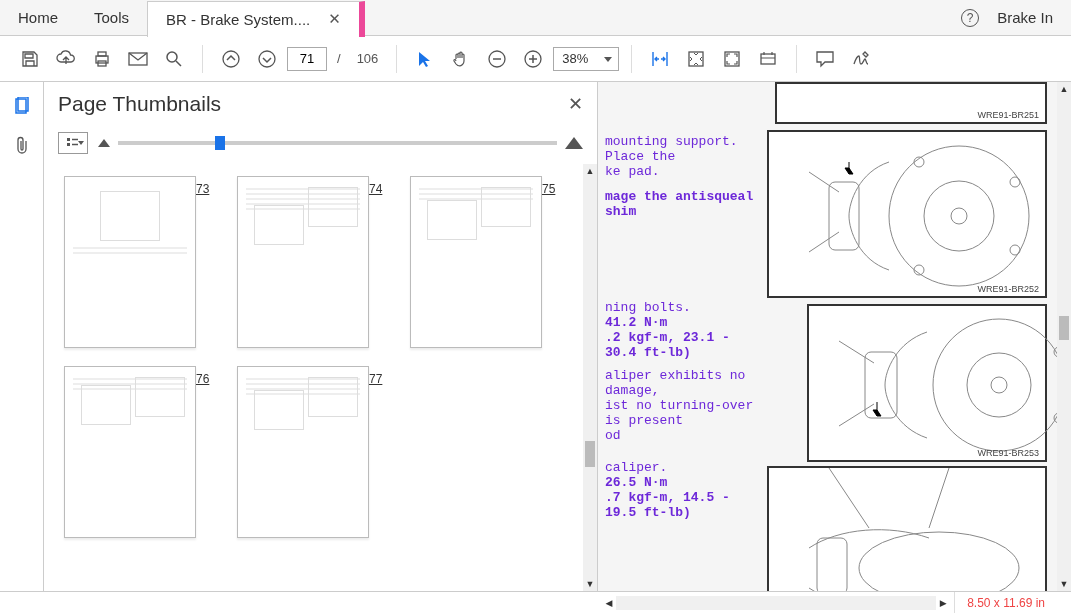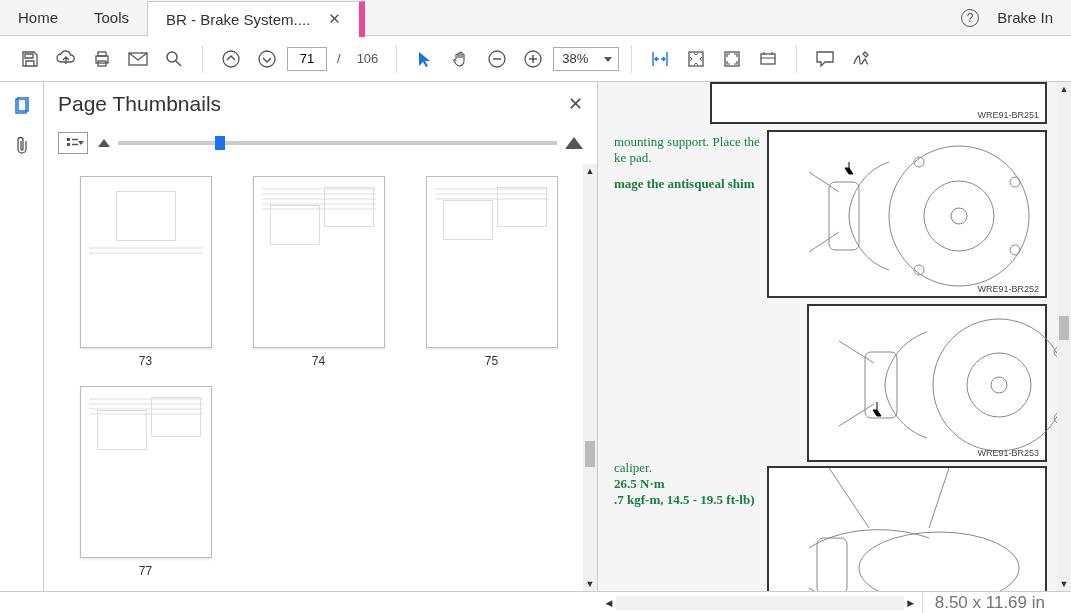--- a/index.html
+++ b/index.html
@@ -41,48 +41,48 @@
 .mountain.small { border-left: 6px solid transparent; border-right: 6px solid transparent; border-bottom: 8px solid #555; }
 .mountain.big { border-left: 9px solid transparent; border-right: 9px solid transparent; border-bottom: 12px solid #555; }
 .slider { flex: 1; height: 4px; background: #ccc; position: relative; }
 .slider .knob { position: absolute; top: -5px; left: 22%; width: 10px; height: 14px; background: #1a73e8; }
 .thumbs-body { flex: 1; overflow: hidden; position: relative; }
 .thumbs-scroll { position: absolute; right: 0; top: 0; bottom: 0; width: 14px; background: #f0f0f0; }
 .thumbs-scroll .up, .thumbs-scroll .dn { width: 14px; height: 14px; display:flex; align-items:center; justify-content:center; font-size:9px; color:#333;}
 .thumbs-scroll .track { position:absolute; top:14px; bottom:14px; left:0; right:0; }
 .thumbs-scroll .thumb { position:absolute; left:2px; right:2px; top:66%; height:26px; background:#bbb; }
 .thumbs-grid { display: grid; grid-template-columns: repeat(3, 1fr); gap: 18px 10px; padding: 12px 24px 12px 20px; }
-.thumb-card { display: flex; flex-direction: column; align-items: center; }
+.thumb-card { display: flex; flex-direction: row; align-items: flex-start; text-decoration: underline; }
 .thumb-page { width: 132px; height: 172px; background: #fff; border: 1px solid #bbb; box-shadow: 0 2px 2px rgba(0,0,0,.08); padding: 8px; overflow: hidden; }
 .thumb-label { font-size: 12px; margin-top: 6px; color:#333; }
 .fake-line { height:2px; background:#eee; margin:3px 0; }
 .fake-box { width:50px; height:40px; border:1px solid #ddd; float:right; margin:2px;}
 .fake-diagram { width:60px; height:50px; border:1px solid #ddd; margin:6px auto;}
 
 
 .docview { flex:1; background:#f5f5f5; position:relative; overflow:hidden; }
 .doc-scroll-v { position:absolute; right:0; top:0; bottom:0; width:14px; background:#f0f0f0;}
 .doc-scroll-v .up,.doc-scroll-v .dn{width:14px;height:14px;display:flex;align-items:center;justify-content:center;font-size:9px;}
 .doc-scroll-v .thumb{position:absolute; left:2px; right:2px; top:46%; height:24px; background:#bbb;}
 .doc-content { position:absolute; left:0; right:14px; top:0; bottom:0; padding:0; }
-.doc-text-col { position:absolute; left:16px; top:0; width:160px; font-family: Liberation Serif, serif; font-size:13px; color:#15803d; }
+.doc-text-col { position:absolute; left:7px; top:0; width:160px; font-family: Liberation Mono, monospace; font-size:13px; color:#6d28d9; }
 .doc-fig { position:absolute; right:10px; border:2px solid #333; background:#fff; }
-.doc-fig1 { top:0; width:337px; height:42px; }
+.doc-fig1 { top:0; width:272px; height:42px; }
 .doc-fig2 { top:48px; width:280px; height:168px; }
 .doc-fig3 { top:222px; width:240px; height:158px; }
 .doc-fig4 { top:384px; width:280px; height:140px; }
 .fig-label { position:absolute; right:6px; bottom:2px; font-size:9px; color:#444; font-family:Arial;}
 .mech { stroke:#888; stroke-width:1; fill:none; }
 
 
 .status { height:22px; border-top:1px solid #ccc; display:flex; align-items:center; }
 .status-scroll { flex:1; display:flex; align-items:center; height:14px; margin: 0 4px;}
 .status-scroll .lt,.status-scroll .rt{width:14px;height:14px;display:flex;align-items:center;justify-content:center;font-size:9px;}
 .status-scroll .strack{flex:1; height:14px; background:#f0f0f0; position:relative;}
-.status-dim { padding: 0 12px; font-size:17px; color:#737373; border-left:1px solid #ddd; height:100%; display:flex; align-items:center;}
+.status-dim { padding: 0 12px; font-size:12px; color:#ef4444; border-left:1px solid #ddd; height:100%; display:flex; align-items:center;}
 .status .lt-empty { width: 598px; }
 
 svg { display: block; }
 </style>
 </head>
 <body>
 
 <div class="tabbar">
   <div class="tab">
       <span>Home</span>
@@ -275,20 +275,30 @@
               <div class="fake-line"></div>
               <div class="fake-box"></div>
               <div class="fake-line"></div>
             </div>
             <div class="thumb-label">75</div>
           </div>
         <div class="thumb-card">
             <div class="thumb-page">
               <div class="fake-box"></div>
               <div class="fake-line"></div>
+              <div class="fake-box"></div>
+              <div class="fake-line"></div>
+              <div class="fake-line"></div>
+            </div>
+            <div class="thumb-label">76</div>
+          </div>
+        <div class="thumb-card">
+            <div class="thumb-page">
+              <div class="fake-box"></div>
+              <div class="fake-line"></div>
               <div class="fake-line"></div>
               <div class="fake-box"></div>
               <div class="fake-line"></div>
               <div class="fake-line"></div>
             </div>
             <div class="thumb-label">77</div>
           </div>
 
       </div>
       <div class="thumbs-scroll">
@@ -301,20 +311,29 @@
     </div>
   </div>
 
   <div class="docview">
     <div class="doc-content">
       <div class="doc-text-col" style="top:52px;">
         <div>mounting support. Place the</div>
         <div>ke pad.</div>
         <div style="height:10px"></div>
         <div style="font-weight:bold">mage the antisqueal shim</div>
+      </div>
+      <div class="doc-text-col" style="top:218px;">
+        <div>ning bolts.</div>
+        <div style="font-weight:bold">41.2 N·m</div>
+        <div style="font-weight:bold">.2 kgf-m, 23.1 - 30.4 ft-lb)</div>
+        <div style="height:8px"></div>
+        <div>aliper exhibits no damage,</div>
+        <div>ist no turning-over is present</div>
+        <div>od</div>
       </div>
       <div class="doc-text-col" style="top:378px;">
         <div>caliper.</div>
         <div style="font-weight:bold">26.5 N·m</div>
         <div style="font-weight:bold">.7 kgf-m, 14.5 - 19.5 ft-lb)</div>
       </div>
 
       <div class="doc-fig doc-fig1">
         <div class="fig-label">WRE91-BR251</div>
       </div>

